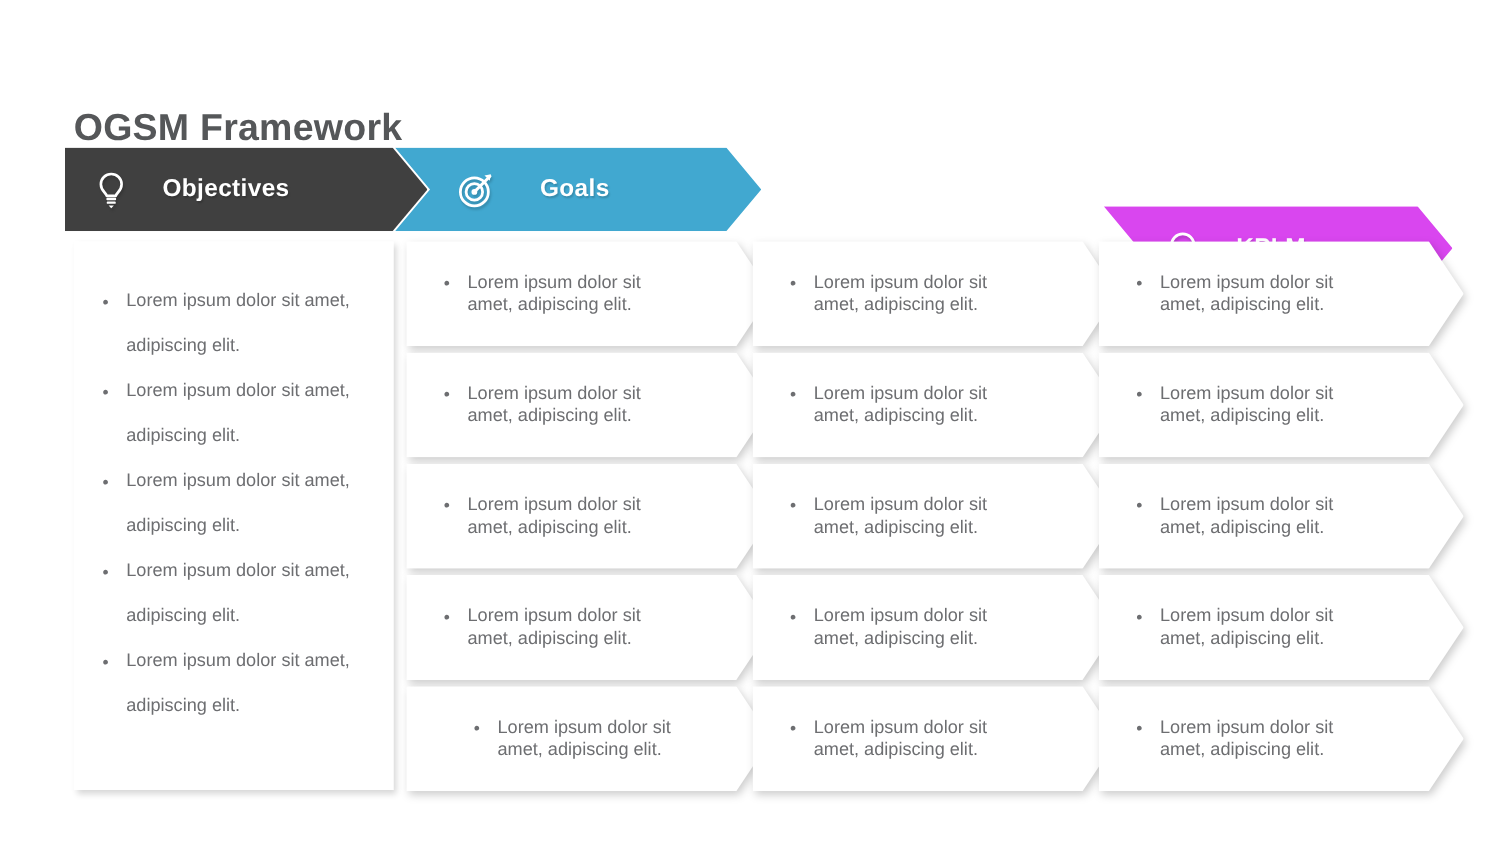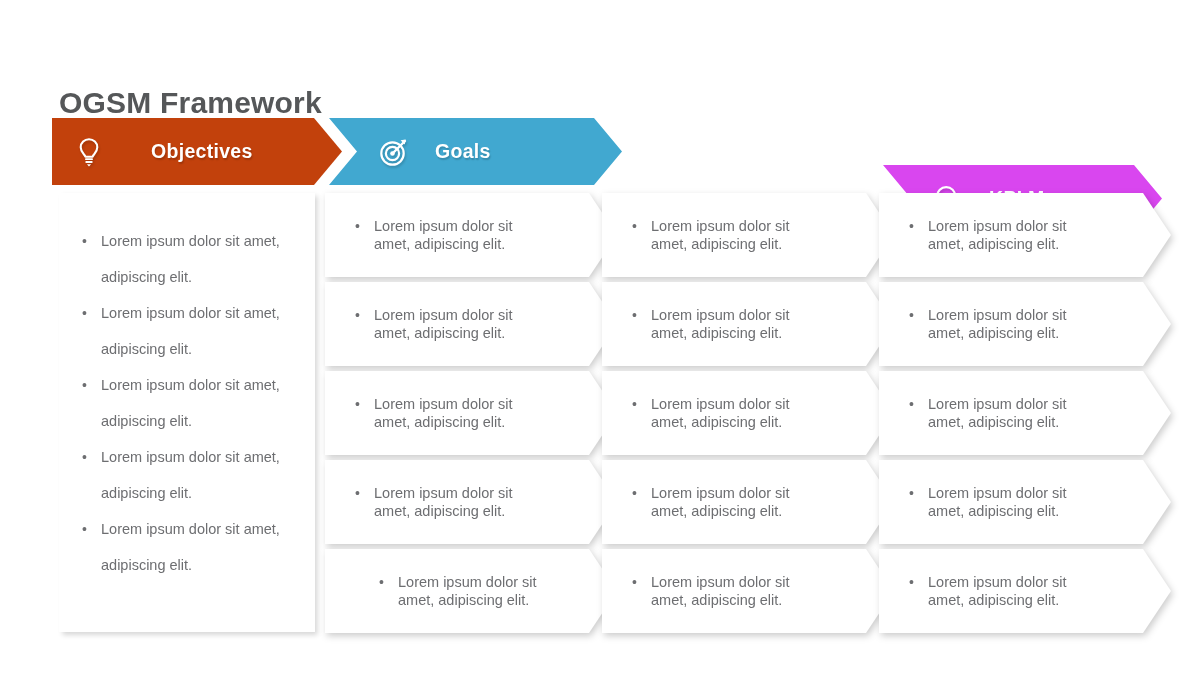--- a/index.html
+++ b/index.html
@@ -45,24 +45,25 @@
     align-items: center;
     box-sizing: border-box;
   }
   .hdr-0 {
     left: 0px;
     width: 290px;
     clip-path: polygon(0 0, 262px 0, 290px 50%, 262px 100%, 0 100%);
     padding-left: 18px;
   }
   .hdr-1 {
-    left: 277px;
+    left: 264px;
     width: 293px;
     clip-path: polygon(0 0, 265px 0, 293px 50%, 265px 100%, 0 100%, 28px 50%);
     padding-left: 46px;
+    gap: 10px;
   }
   .hdr-2 {
     left: 554px;
     width: 293px;
     clip-path: polygon(0 0, 265px 0, 293px 50%, 265px 100%, 0 100%, 28px 50%);
     padding-left: 46px;
   }
   .hdr-3 {
     left: 831px;
     width: 279px;
@@ -162,21 +163,21 @@
   }
   .cell-text.indented { margin-left: 48px; }
 </style>
 </head>
 <body>
 
 <div id="page-title">OGSM Framework</div>
 
 <div id="header-row">
 
-  <div class="hdr hdr-0" style="background:#c2410c;gap:21px;">
+  <div class="hdr hdr-0" style="background:#404040;">
     <span class="hdr-icon">
       <svg width="30" height="32" viewBox="0 0 30 32" fill="none">
         <path d="M15 3.2c-4.6 0-8.3 3.6-8.3 8.1 0 2.9 1.5 5.2 3.1 6.9.9 1 1.4 1.7 1.6 2.5h7.2c.2-.8.7-1.5 1.6-2.5 1.6-1.7 3.1-4 3.1-6.9 0-4.5-3.7-8.1-8.3-8.1z" stroke="#ffffff" stroke-width="2.1" stroke-linejoin="round"></path>
         <rect x="11.1" y="22.2" width="7.8" height="1.9" rx="0.7" fill="#ffffff"></rect>
         <rect x="11.4" y="25.1" width="7.2" height="1.9" rx="0.7" fill="#ffffff"></rect>
         <path d="M12.9 28.3h4.2l-2.1 2.3z" fill="#ffffff"></path>
       </svg>
     </span>
     <span class="hdr-label">Objectives</span>
   </div>

